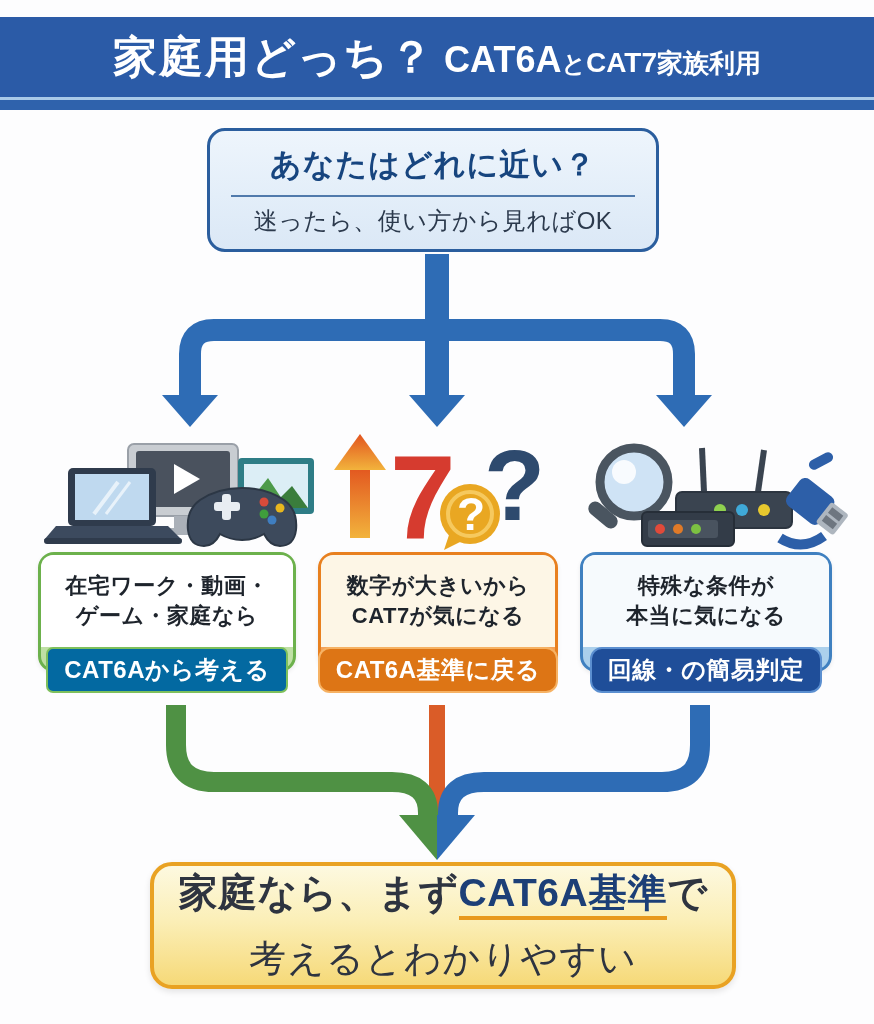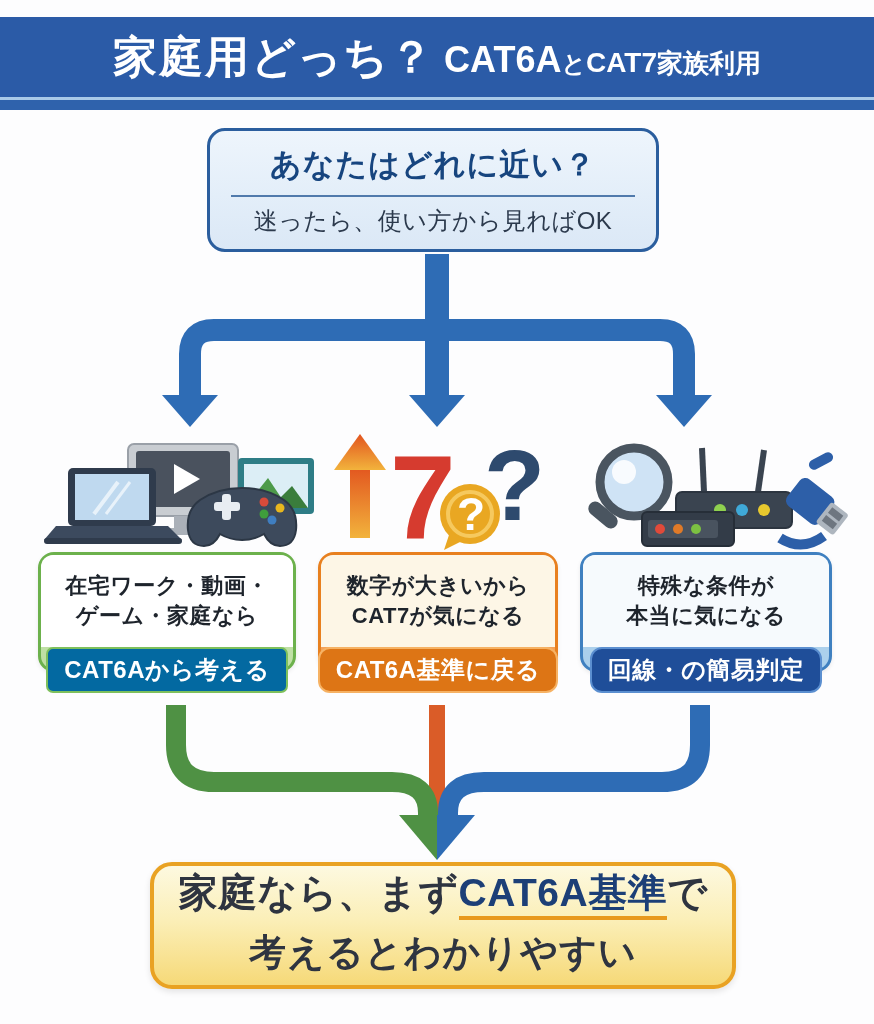--- a/index.html
+++ b/index.html
@@ -87,21 +87,21 @@
     position:absolute;left:150px;top:862px;width:586px;height:127px;box-sizing:border-box;
     border:4px solid #e9a223;border-radius:22px;
     background:linear-gradient(180deg,#fdf9e0 0%,#fbefb8 45%,#f6d978 100%);
     display:flex;flex-direction:column;align-items:center;
     box-shadow:0 3px 6px rgba(0,0,0,0.10);
   }
   .conclusion-line1{font-size:39px;font-weight:bold;color:#2e3440;letter-spacing:0.5px;}
   .conclusion-line1 .hl{
     color:#1c3f77;border-bottom:4px solid #e8991d;padding-bottom:2px;
   }
-  .conclusion-line2{font-size:37px;font-weight:bold;color:#2e3440;margin-top:8px;letter-spacing:1px;}
+  .conclusion-line2{font-size:37px;font-weight:normal;color:#2e3440;margin-top:14px;letter-spacing:1px;}
 </style>
 </head>
 <body>
 
 <div class="stage">
 
   <div class="header">
     <div class="header-main">
       <span class="h-t1">家庭用</span>
       <span class="h-t3">どっち？</span>

